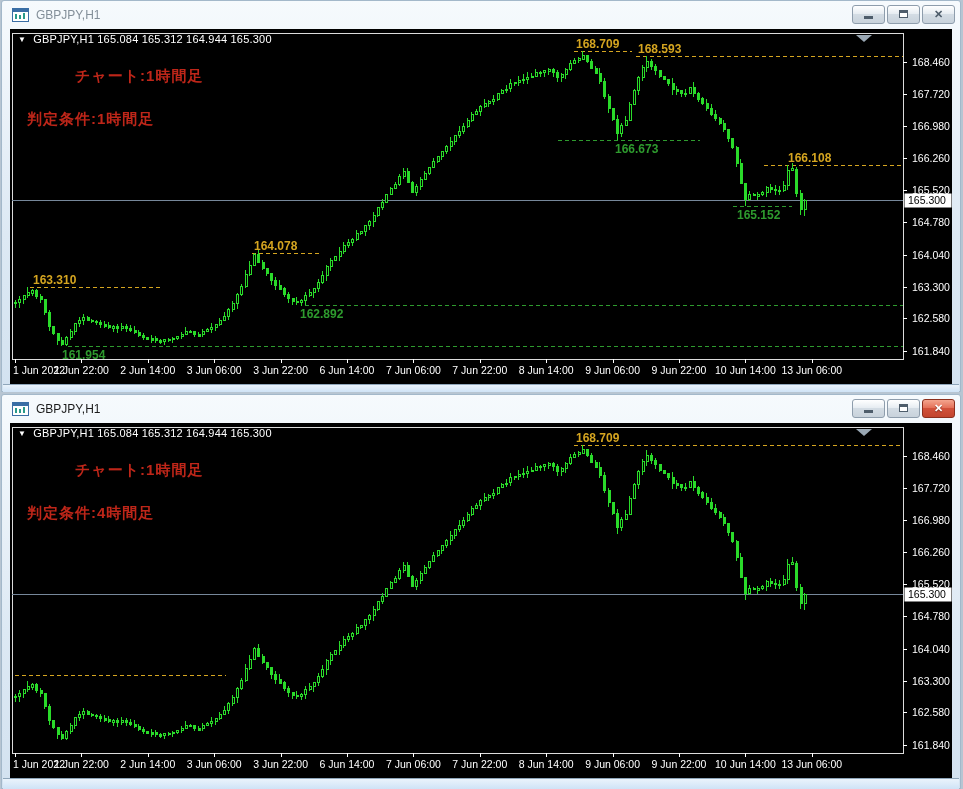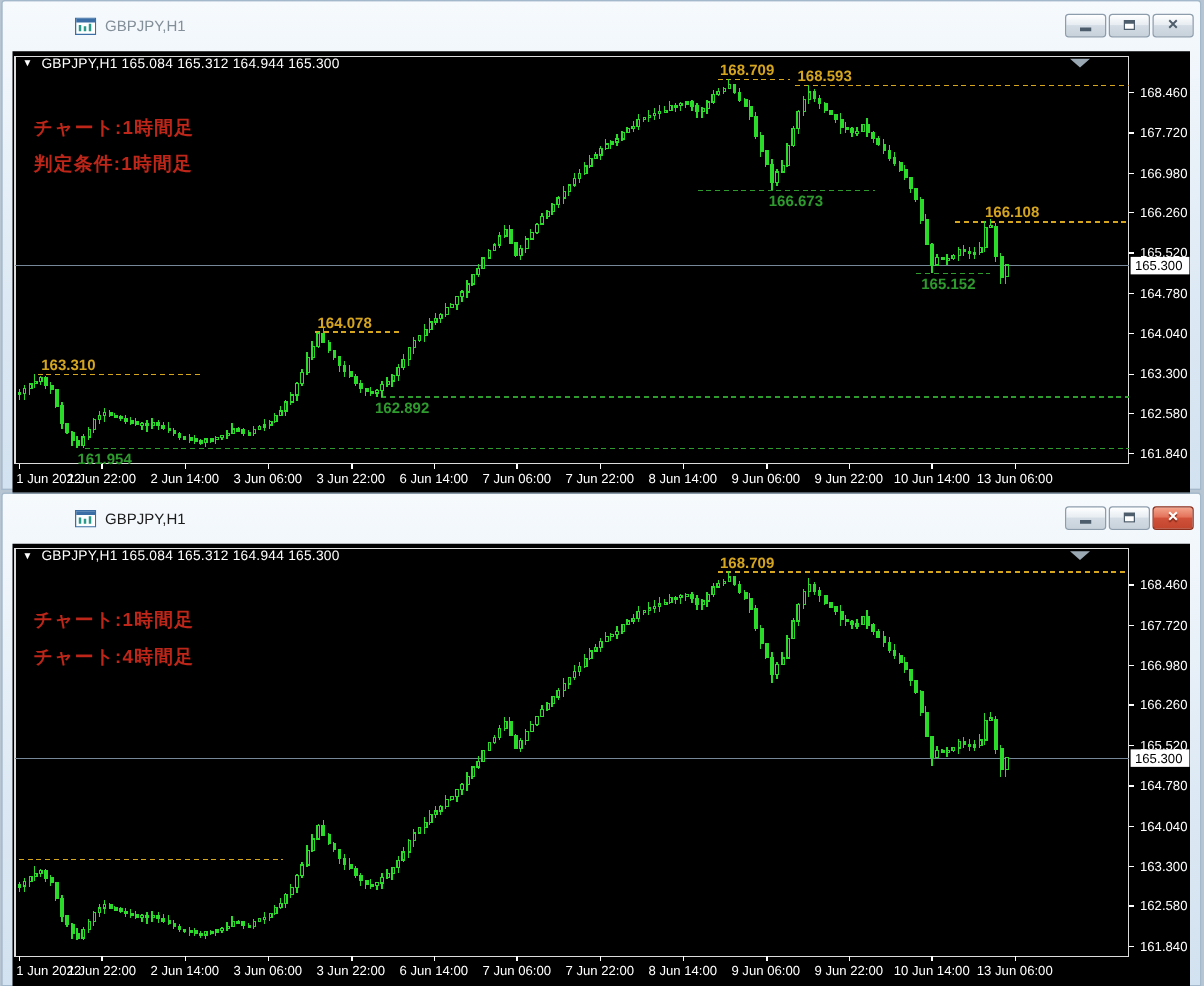--- a/index.html
+++ b/index.html
@@ -11,22 +11,22 @@
   .window{
     position:absolute;left:1px;width:960px;
     background:linear-gradient(#f6fafd,#dde9f4 60%,#d3e2f0);
     border:1px solid #a3b8ca;
     border-radius:3px 3px 0 0;
     box-sizing:border-box;
   }
   .w1{top:0;height:392px;}
   .w2{top:394px;height:395px;}
   .titlebar{
-    height:40px;display:flex;align-items:center;
-    padding:0 5px 0 10px;box-sizing:border-box;margin-left:48px;
+    height:28px;display:flex;align-items:center;
+    padding:0 5px 0 10px;box-sizing:border-box;
   }
   .title-text{font-size:12px;margin-left:7px;flex:1 1 auto;white-space:nowrap;}
   .w1 .title-text{color:#838f99;}
   .w2 .title-text{color:#1c1c1c;}
   .chart-ico{width:17px;height:14px;flex:0 0 auto;}
   .winbtns{display:flex;gap:2px;flex:0 0 auto;margin-top:-2px;}
   .wbtn{
     width:33px;height:19px;border:1px solid #8e9dac;border-radius:3px;
     background:linear-gradient(#ffffff,#e7edf2 45%,#d3dce4 50%,#c8d2db);
     display:flex;align-items:center;justify-content:center;
@@ -46,21 +46,21 @@
   .client svg{position:absolute;left:0;top:0;}
   .chart-header{
     position:absolute;left:8px;top:4px;color:#fff;font-size:11px;font-weight:normal;
     letter-spacing:0.2px;white-space:nowrap;z-index:3;
   }
   .hdr-arrow{display:inline-block;font-size:8px;vertical-align:1px;margin-right:7px;}
   .red-note{
     position:absolute;left:17px;color:#be2619;font-size:15px;font-weight:bold;
     white-space:nowrap;z-index:3;letter-spacing:1px;
   }
-  .red-note.l1{top:52px;}
+  .red-note.l1{top:38px;margin-left:48px;}
   .red-note.l2{top:81px;}
   .bstrip{
     margin:0 1px;border-top:1px solid #8fa6ba;
     background:linear-gradient(#eaf3fb,#cfe3f6);
   }
   .w1 .bstrip{height:7px;}
   .w2 .bstrip{height:10px;}
   
   .ax{font:10.5px "Liberation Sans",sans-serif;fill:#ffffff;}
   .pbox{font:10.5px "Liberation Sans",sans-serif;fill:#000000;}
@@ -1017,16 +1017,16 @@
           <line x1="669.5" y1="330" x2="669.5" y2="334" stroke="#fff" stroke-width="1" shape-rendering="crispEdges"></line>
           <text class="ax" x="669.0" y="345" text-anchor="middle">9 Jun 22:00</text>
           <line x1="735.5" y1="330" x2="735.5" y2="334" stroke="#fff" stroke-width="1" shape-rendering="crispEdges"></line>
           <text class="ax" x="735.4" y="345" text-anchor="middle">10 Jun 14:00</text>
           <line x1="802.5" y1="330" x2="802.5" y2="334" stroke="#fff" stroke-width="1" shape-rendering="crispEdges"></line>
           <text class="ax" x="801.8" y="345" text-anchor="middle">13 Jun 06:00</text>
         </g>
       </svg>
     <div class="chart-header"><span class="hdr-arrow">▼</span><span>GBPJPY,H1  165.084 165.312 164.944 165.300</span></div>
     <div class="red-note l1">チャート:1時間足</div>
-    <div class="red-note l2">チャート:4時間足</div>
+    <div class="red-note l2">判定条件:4時間足</div>
   </div>
   <div class="bstrip"></div>
 </div>
 
 </body></html>

